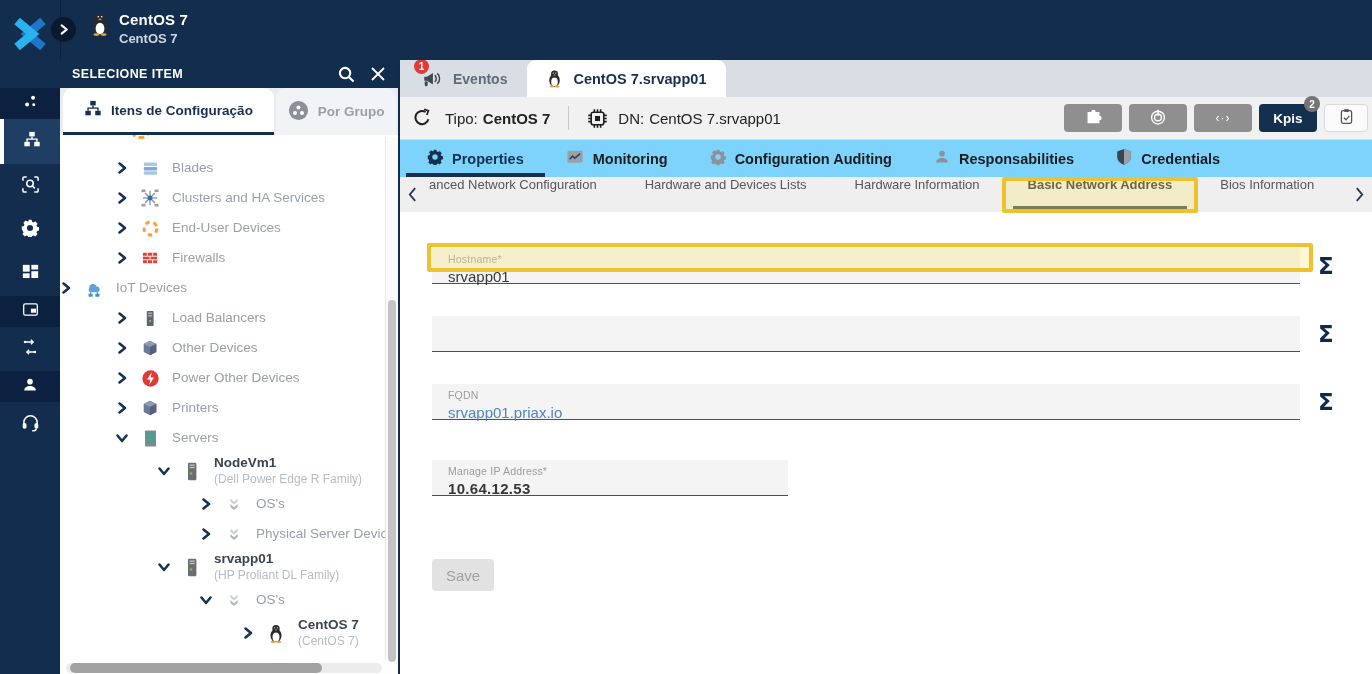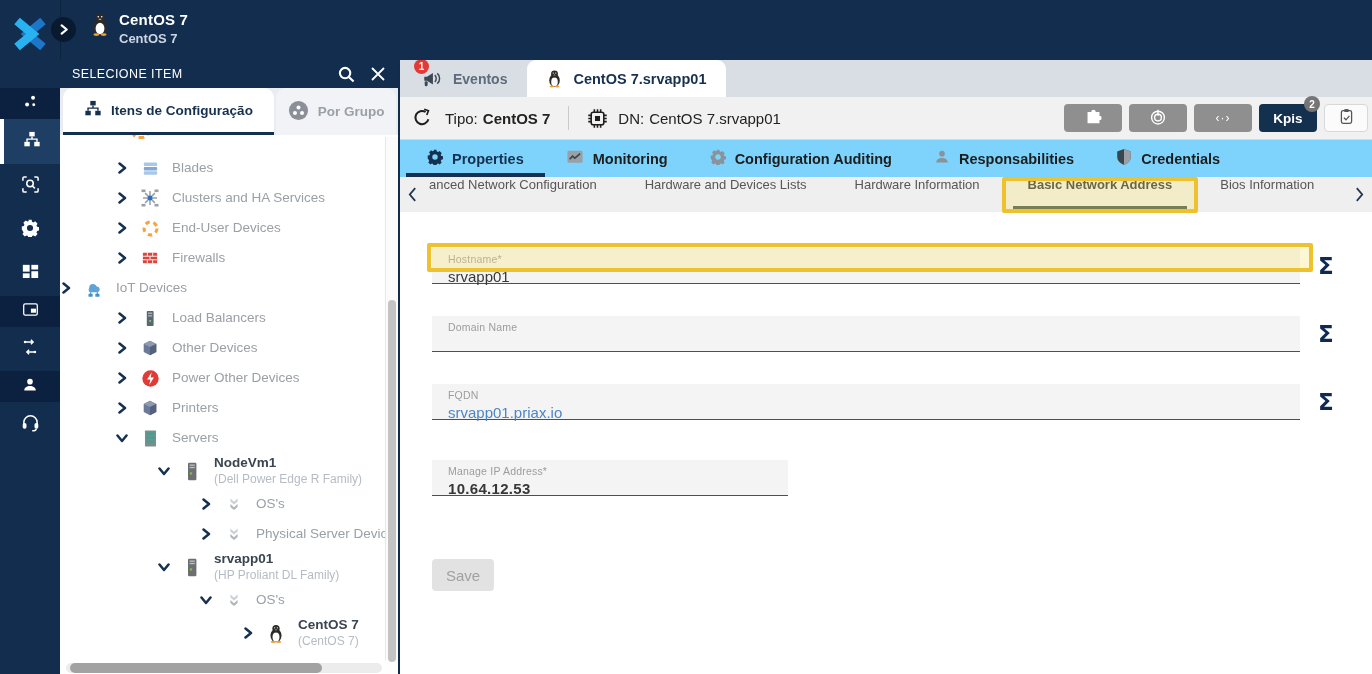--- a/index.html
+++ b/index.html
@@ -21,21 +21,21 @@
   .siderail{position:absolute;left:0;top:60px;width:60px;height:614px;background:#132d4e;
     display:flex;flex-direction:column;padding-top:28px;box-sizing:border-box;z-index:4}
   .rail-item{height:44px;display:flex;align-items:center;justify-content:center;cursor:pointer;flex:none}
   .rail-item.dark{background:#0c2140;height:31px}
   .rail-item.active{background:#1e3e64;border-left:4px solid #fff;height:45px}
 
   
   .panel{position:absolute;left:60px;top:60px;width:338px;height:614px;background:#fff;
     border-right:2px solid #122c4c;z-index:4}
   .panel-header{height:28px;background:#132d4e;display:flex;align-items:center;color:#fff}
-  .panel-title{font-size:12.5px;font-weight:400;letter-spacing:.4px;padding-left:12px}
+  .panel-title{font-size:12.5px;font-weight:700;letter-spacing:.4px;padding-left:12px}
   .ph-icons{margin-left:auto;display:flex;align-items:center;gap:16px;padding-right:13px}
   .ph-icons span{display:flex;cursor:pointer}
   .panel-tabs{height:47px;background:#e9ecf0;display:flex;align-items:stretch}
   .ptab{display:flex;align-items:center;justify-content:center;gap:9px;font-size:13.5px;font-weight:700;
     border-radius:10px 10px 0 0;cursor:pointer}
   .ptab.active{background:#fff;color:#16304f;width:211px;margin-left:3px;border-bottom:3px solid #14304f;box-sizing:border-box}
   .ptab.inactive{background:#f2f3f6;color:#9aa0a6;width:120px;margin-left:2px}
   .tree{position:relative;padding-top:18px;height:529px;overflow:hidden}
   .tree-row{display:flex;align-items:center;height:30px;cursor:pointer}
   .tree-row.two{height:36px}
@@ -676,21 +676,20 @@
       <div id="fields">
           <div class="field-row">
     <div class="field ">
       <div class="f-label">Hostname*</div>
       <div class="f-value  ">srvapp01</div>
     </div>
     <span class="sigma">Σ</span>
   </div>
           <div class="field-row">
     <div class="field ">
-      <div class="f-label">Domain Name</div>
     </div>
     <span class="sigma">Σ</span>
   </div>
           <div class="field-row" style="margin-bottom: 40px;">
     <div class="field ">
       <div class="f-label">FQDN</div>
       <div class="f-value link ">srvapp01.priax.io</div>
     </div>
     <span class="sigma">Σ</span>
   </div>

